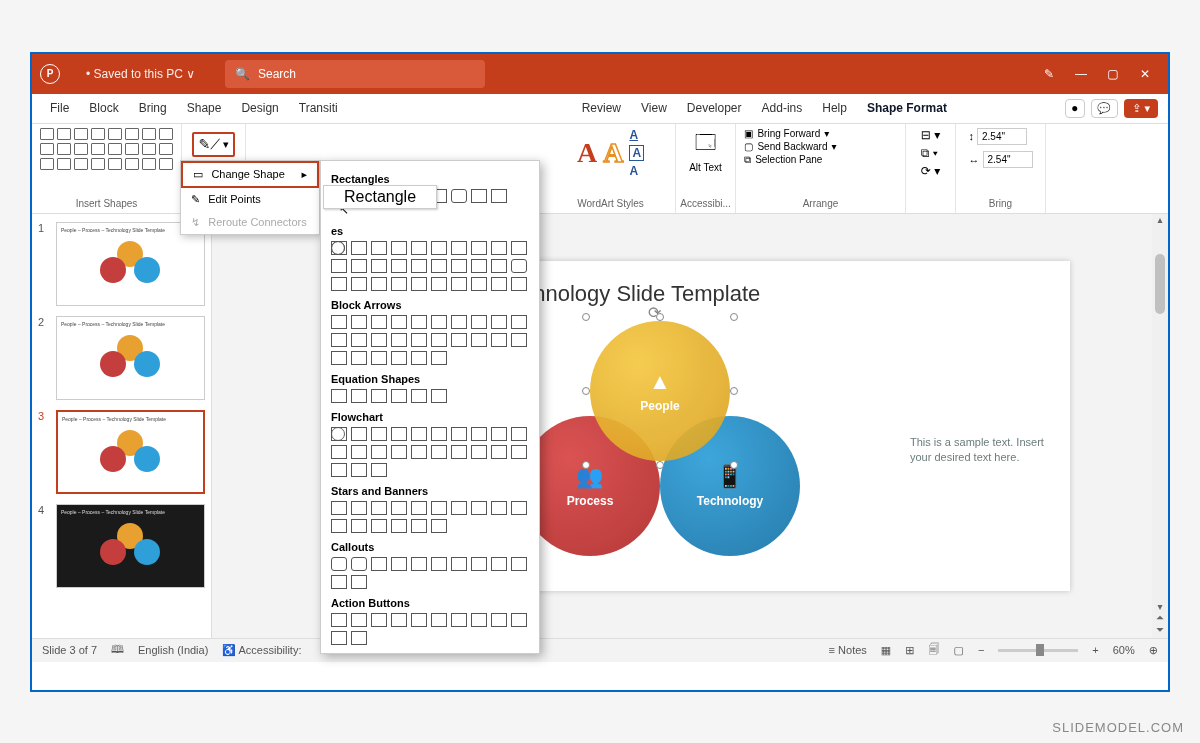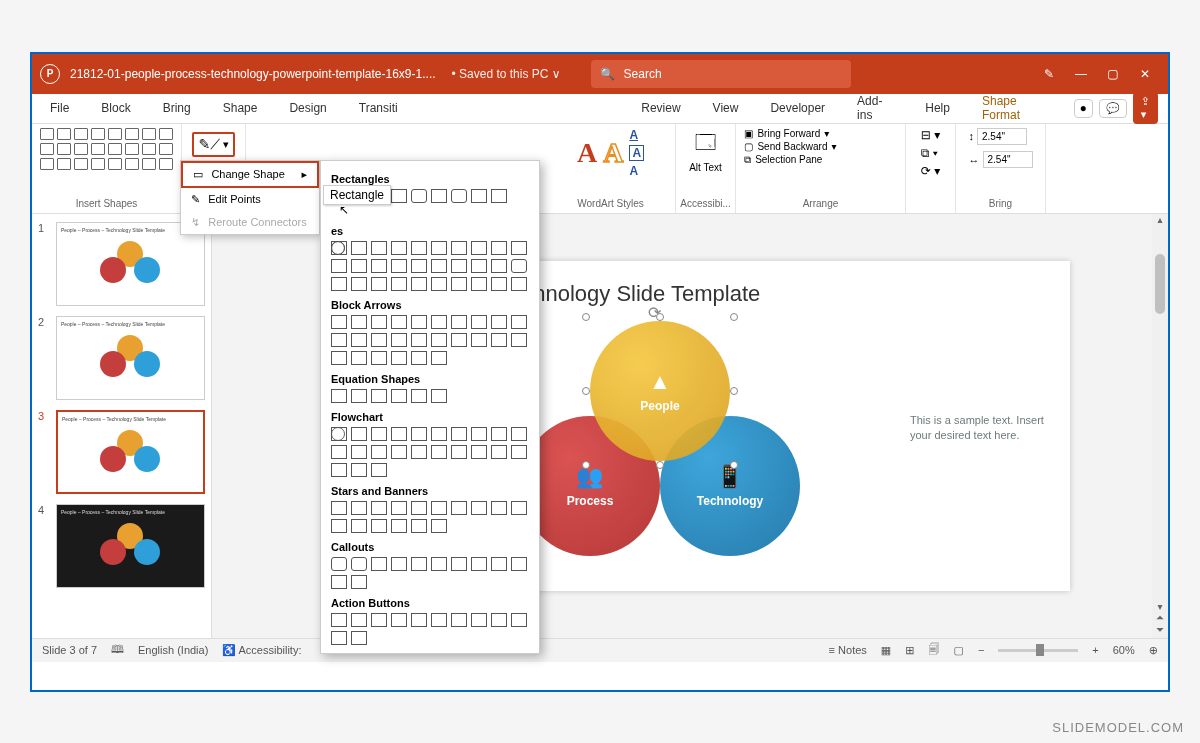--- a/index.html
+++ b/index.html
@@ -6,23 +6,23 @@
 body{background:#f5f5f5;display:flex;align-items:center;justify-content:center;height:743px;width:1200px;}
 .frame{width:1140px;height:640px;background:#fff;border:2px solid #0066cc;position:relative;overflow:hidden;}
 .titlebar{height:40px;background:#C43E1C;display:flex;align-items:center;color:#fff;font-size:12px;padding:0 8px;}
 .titlebar .picon{width:20px;height:20px;border:1.5px solid #fff;border-radius:50%;display:flex;align-items:center;justify-content:center;font-size:10px;font-weight:bold;margin-right:10px;}
 .titlebar .fname{flex:0 0 auto;}
 .titlebar .saved{margin-left:16px;opacity:.9;}
 .titlebar .searchbox{margin-left:30px;background:#D85A3A;border-radius:4px;height:28px;width:260px;display:flex;align-items:center;padding:0 10px;gap:8px;}
 .titlebar .sp{flex:1;}
 .titlebar .winbtns{display:flex;gap:18px;padding-right:8px;}
 .titlebar .winbtns span{width:14px;text-align:center;cursor:pointer;}
-.tabbar{height:30px;display:flex;align-items:center;border-bottom:1px solid #ddd;padding:0 10px;gap:16px;font-size:12px;}
+.tabbar{height:30px;display:flex;align-items:center;border-bottom:1px solid #ddd;padding:0 10px;gap:4px;font-size:12px;}
 .tabbar .tab{padding:4px 8px;cursor:pointer;color:#333;}
-.tabbar .tab.active{color:#a16207;font-weight:400;}
+.tabbar .tab.active{color:#0f172a;font-weight:700;}
 .tabbar .rightctl{margin-left:auto;display:flex;gap:6px;align-items:center;}
 .tabbar .rbtn{border:1px solid #ccc;border-radius:4px;padding:2px 6px;font-size:11px;}
 .tabbar .share{background:#C43E1C;color:#fff;border-radius:4px;padding:3px 8px;font-size:11px;}
 .ribbon{height:90px;display:flex;border-bottom:1px solid #ddd;font-size:11px;position:relative;}
 .rgroup{border-right:1px solid #e5e5e5;padding:4px 8px;display:flex;flex-direction:column;align-items:center;justify-content:space-between;}
 .rgroup .glabel{font-size:10px;color:#666;margin-top:auto;}
 .shapepalette{display:grid;grid-template-columns:repeat(8,14px);gap:3px;margin-bottom:2px;}
 .shapepalette span{width:14px;height:12px;border:1px solid #666;border-radius:1px;}
 .editshape{border:2px solid #C43E1C!important;padding:2px 4px;border-radius:2px;display:flex;align-items:center;gap:3px;}
 .wagroup{display:flex;gap:6px;align-items:center;}
@@ -45,54 +45,53 @@
 .slide{background:#fff;width:580px;height:330px;box-shadow:0 0 6px rgba(0,0,0,.2);position:relative;padding:20px;margin-left:180px;}
 .slidetitle{font-size:22px;color:#333;font-weight:400;}
 .venn{position:relative;width:280px;height:240px;margin:14px 0 0 10px;}
 .circ{position:absolute;width:140px;height:140px;border-radius:50%;display:flex;flex-direction:column;align-items:center;justify-content:center;color:#fff;font-size:12px;font-weight:600;opacity:.92;}
 .c1{background:radial-gradient(circle at 35% 30%,#F5C842,#D9A020);top:0;left:70px;}
 .c2{background:radial-gradient(circle at 35% 30%,#D84545,#B02828);top:95px;left:0;}
 .c3{background:radial-gradient(circle at 35% 30%,#2E9FD8,#1570A5);top:95px;left:140px;}
 .circ .cicon{font-size:22px;margin-bottom:4px;}
 .selhandles{position:absolute;top:-4px;left:66px;width:148px;height:148px;}
 .selhandles span{position:absolute;width:8px;height:8px;background:#fff;border:1px solid #888;border-radius:50%;}
-.samptext{position:absolute;right:20px;top:152px;font-size:11px;color:#6b7b7b;line-height:1.4;width:140px;}
+.samptext{position:absolute;right:20px;top:174px;font-size:11px;color:#6b7b7b;line-height:1.4;width:140px;}
 .statusbar{height:24px;background:#f3f3f3;border-top:1px solid #ddd;display:flex;align-items:center;font-size:11px;color:#555;padding:0 10px;gap:14px;}
 .statusbar .sp{flex:1;}
 .statusbar .zslider{width:80px;height:3px;background:#ccc;position:relative;}
 .statusbar .zslider::after{content:'';position:absolute;width:8px;height:12px;background:#888;top:-5px;left:38px;}
 
 .ddmenu{position:absolute;top:36px;left:148px;background:#fff;border:1px solid #ccc;box-shadow:2px 2px 8px rgba(0,0,0,.25);width:140px;z-index:50;font-size:11px;}
 .ddmenu .mi{padding:5px 10px;display:flex;align-items:center;gap:8px;}
 .ddmenu .mi.hl{border:2px solid #C43E1C;}
 .ddmenu .mi.disabled{color:#aaa;}
 .ddmenu .mi .arr{margin-left:auto;}
 
 .flyout{position:absolute;top:36px;left:288px;width:220px;background:#fff;border:1px solid #ccc;box-shadow:3px 3px 10px rgba(0,0,0,.3);z-index:60;padding:4px 10px 8px;font-size:11px;max-height:520px;overflow:auto;}
 .flyout .cat{font-weight:600;margin:8px 0 4px;font-size:11px;}
-.flyout .tip{position:absolute;top:24px;left:2px;background:#fff;border:1px solid #ccc;padding:2px 6px;font-size:12px;box-shadow:1px 1px 2px rgba(0,0,0,.2);}
+.flyout .tip{position:absolute;top:24px;left:2px;background:#fff;border:1px solid #ccc;padding:2px 20px;font-size:16px;box-shadow:1px 1px 2px rgba(0,0,0,.2);}
 .sgrid{display:flex;flex-wrap:wrap;gap:4px;}
 .sgrid span{width:16px;height:14px;border:1.2px solid #555;display:inline-block;}
 .sgrid span.rnd{border-radius:3px;}
 .sgrid span.circ{border-radius:50%;width:14px;}
 .watermark{position:absolute;bottom:8px;right:16px;font-size:13px;color:#888;letter-spacing:1px;}
 .vsb{position:absolute;right:0;top:0;bottom:0;width:16px;background:#f0f0f0;}
 .vsb .vth{position:absolute;top:40px;width:10px;left:3px;height:60px;background:#c0c0c0;border-radius:5px;}
 .vsb .varr{font-size:10px;color:#666;text-align:center;}
 .minivenn{position:relative;width:60px;height:46px;margin:8px auto;}
 .mvcirc{position:absolute;width:26px;height:26px;border-radius:50%;}
 </style>
 </head>
 <body>
 
 <div class="frame">
 
   <div class="titlebar">
     <div class="picon">P</div>
-    <div class="fname">21812-01-people-process-technology-powerpoint-template-16x9-1....</div>
     <div class="saved">• Saved to this PC ∨</div>
     <div class="searchbox">
       <span>🔍</span>
       <span>Search</span>
     </div>
     <div class="sp"></div>
     <div class="winbtns">
       <span>✎</span>
       <span>―</span>
       <span>▢</span>

